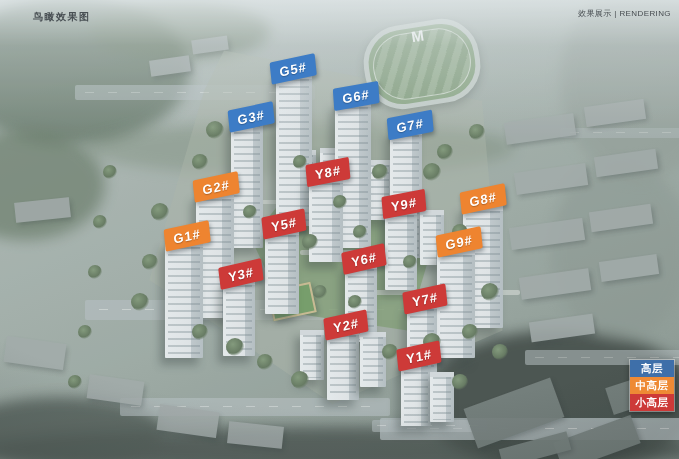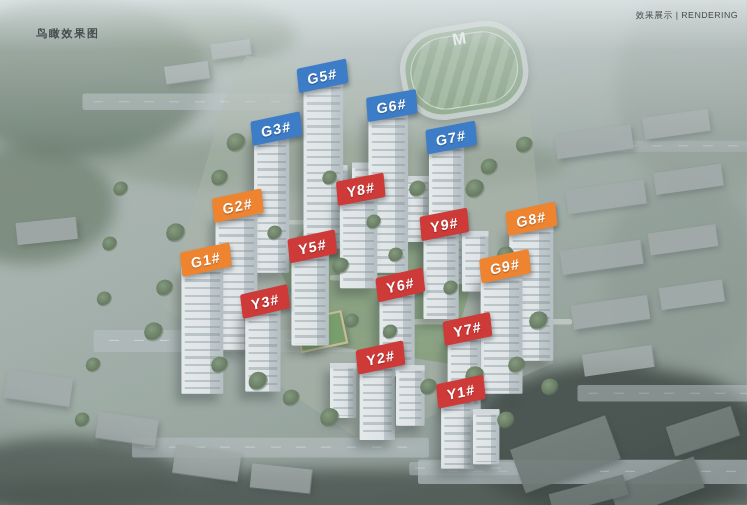--- a/index.html
+++ b/index.html
@@ -48,21 +48,21 @@
   .vignette{position:absolute;inset:0;pointer-events:none;z-index:30;
     background:radial-gradient(120% 90% at 50% 35%,rgba(0,0,0,0) 60%,rgba(25,32,30,.28) 100%);}
   
   .tags{position:absolute;inset:0;z-index:40;}
   .tag{position:absolute;color:#fff;font-weight:bold;font-size:13px;line-height:1;
     padding:5px 9px 4px 9px;border-radius:2px;letter-spacing:1px;white-space:nowrap;
     transform:translate(-50%,-50%) rotate(var(--r)) skewX(-6deg);
     box-shadow:1px 3px 4px rgba(15,25,35,.35);text-shadow:0 1px 1px rgba(0,0,0,.25);}
   
   .cap-left{position:absolute;left:33px;top:10px;z-index:50;font-size:10px;font-weight:bold;
-    color:#353b40;letter-spacing:1.5px;opacity:.85;margin-top:14px;}
+    color:#353b40;letter-spacing:1.5px;opacity:.85;}
   .cap-right{position:absolute;right:8px;top:8px;z-index:50;font-size:8px;font-weight:normal;
     color:#2e3338;letter-spacing:.4px;opacity:.85;}
   
   .legend{position:absolute;left:630px;top:360px;width:44px;z-index:60;
     box-shadow:0 0 0 1px rgba(255,255,255,.4),0 2px 6px rgba(0,0,0,.45);}
   .legend-row{height:17px;display:flex;align-items:center;justify-content:center;
     color:#fff;font-size:10.5px;font-weight:bold;letter-spacing:.5px;line-height:1;}
 </style>
 </head>
 <body>
@@ -207,13 +207,18 @@
       <div class="tag" style="left: 241px; top: 274px; --r: -13deg; background: rgb(205, 58, 56);">Y3#</div>
       <div class="tag" style="left: 364px; top: 259px; --r: -13deg; background: rgb(205, 58, 56);">Y6#</div>
       <div class="tag" style="left: 425px; top: 299px; --r: -12deg; background: rgb(205, 58, 56);">Y7#</div>
       <div class="tag" style="left: 346px; top: 325px; --r: -12deg; background: rgb(205, 58, 56);">Y2#</div>
       <div class="tag" style="left: 419px; top: 356px; --r: -12deg; background: rgb(205, 58, 56);">Y1#</div>
     </div>
 
   <div class="cap-left">鸟瞰效果图</div>
   <div class="cap-right">效果展示 | RENDERING</div>
 
+  <div class="legend">
+      <div class="legend-row" style="background: rgb(62, 111, 169);">高层</div>
+      <div class="legend-row" style="background: rgb(238, 138, 53);">中高层</div>
+      <div class="legend-row" style="background: rgb(205, 58, 56);">小高层</div>
+    </div>
 </div>
 
 </body></html>

